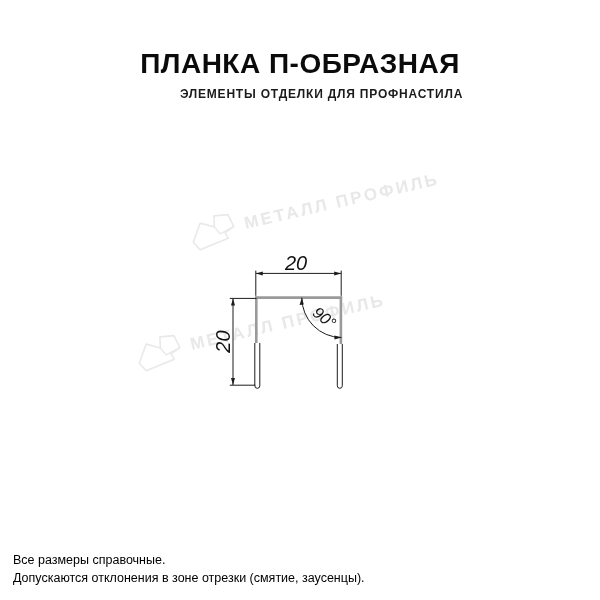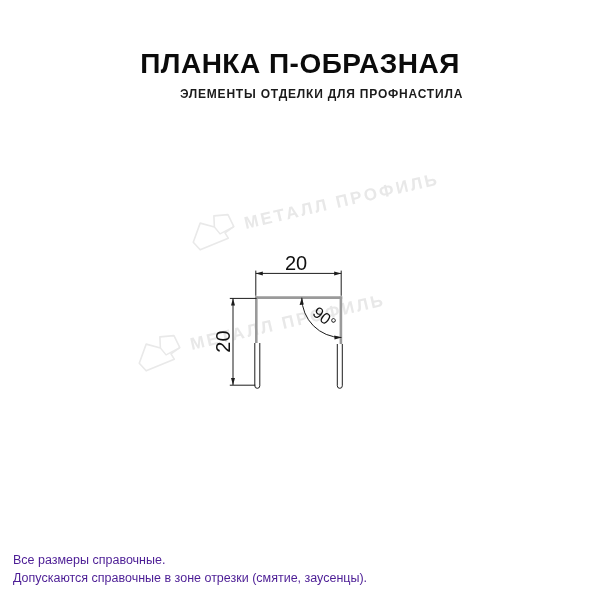--- a/index.html
+++ b/index.html
@@ -23,30 +23,30 @@
     transform-origin:0 50%;z-index:1;pointer-events:none;
   }
   .wm-top{left:189px;top:219px;transform:rotate(-13deg);}
   .wm-bottom{left:135px;top:340px;transform:rotate(-13deg);}
   .wm-text{
     font-size:17px;font-weight:bold;letter-spacing:2.6px;
     color:#e8e8e8;white-space:nowrap;
   }
   .wm-logo{flex:0 0 auto;}
   
-  .drawing{position:absolute;left:195px;top:245px;z-index:2;}
+  .drawing{position:absolute;left:195px;top:245px;z-index:2;font-style:italic;}
   .drawing text{
     font-family:"Liberation Sans", sans-serif;fill:#111111;
   }
   .dim-num{font-size:20px;}
   .angle-num{font-size:16px;}
   
   .footer{
     position:absolute;left:13px;top:551px;z-index:3;
-    font-size:12.5px;line-height:18px;color:#4c1d95;
+    font-size:12.5px;line-height:18px;color:#000000;
   }
 </style>
 </head>
 <body>
 
 <div class="watermark wm-top">
   <svg class="wm-logo" width="50" height="36" viewBox="0 0 50 36">
     <path d="M3,24 L14,7 L27,14 L29,3 L43,5 L46,18 L36,22 L38,28 L8,33 Z" fill="none" stroke="#e9e9e9" stroke-width="1.6" stroke-linejoin="round"></path>
     <path d="M27,14 L31,22 L46,18" fill="none" stroke="#e9e9e9" stroke-width="1.4"></path>
   </svg>
@@ -98,14 +98,14 @@
     </g>
 
     <text class="dim-num" x="296" y="270" text-anchor="middle">20</text>
     <text class="dim-num" transform="translate(229.6,341.5) rotate(-90)" text-anchor="middle">20</text>
     <text class="angle-num" transform="translate(321,322) rotate(38)" text-anchor="middle">90°</text>
   </svg>
 </div>
 
 <div class="footer">
   <div>Все размеры справочные.</div>
-  <div>Допускаются справочные в зоне отрезки (смятие, заусенцы).</div>
+  <div>Допускаются отклонения в зоне отрезки (смятие, заусенцы).</div>
 </div>
 
 </body></html>

